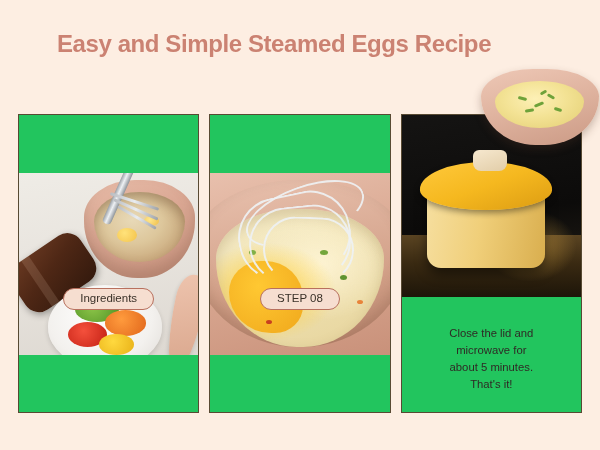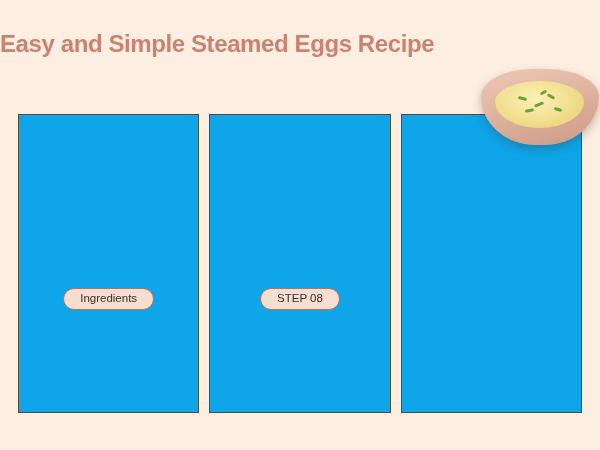--- a/index.html
+++ b/index.html
@@ -7,36 +7,37 @@
     width:600px;height:450px;overflow:hidden;
     background:#fdeee2;
     font-family:"Liberation Sans", sans-serif;
     position:relative;
   }
   .page{position:absolute;inset:0;}
 
   
   .title{
     position:absolute;left:0;top:30px;width:548px;
+    text-align:center;
     font-size:24px;font-weight:bold;
     letter-spacing:-0.4px;
     color:#cb8272;
   }
 
   
   .cards{
     position:absolute;left:18px;top:114px;
     width:564px;height:299px;
     display:flex;gap:10px;
   }
   .card{
     flex:1 1 0;
-    background:#0ea5e9;
+    background:#22c55e;
     border:1.5px solid #584a33;
-    display:flex;flex-direction:row;
+    display:flex;flex-direction:column;
     position:relative;
     overflow:visible;
     justify-content:center;
   }
 
   
   .photo{
     position:relative;
     height:182px;
     overflow:hidden;
@@ -297,16 +298,20 @@
             <span class="chive" style="left:44%;top:46%;width:10px;height:3px;transform:rotate(-22deg);"></span>
             <span class="chive" style="left:58%;top:30%;width:8px;height:3px;transform:rotate(30deg);"></span>
             <span class="chive" style="left:34%;top:60%;width:9px;height:3px;transform:rotate(-8deg);"></span>
             <span class="chive" style="left:66%;top:58%;width:8px;height:3px;transform:rotate(18deg);"></span>
             <span class="chive" style="left:50%;top:20%;width:7px;height:3px;transform:rotate(-30deg);"></span>
           </div>
         </div>
       </div>
 
 
+      <div class="caption">Close the lid and
+microwave for
+about 5 minutes.
+That's it!</div>
     </div>
 
   </div>
 </div>
 
 </body></html>

